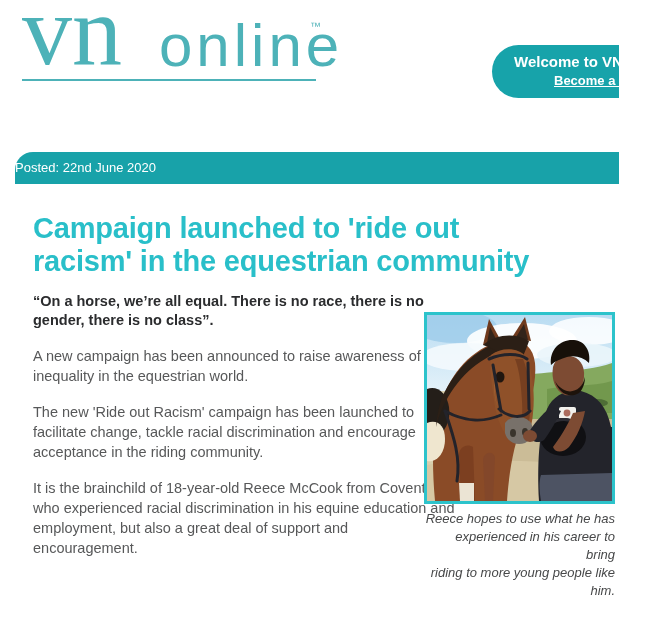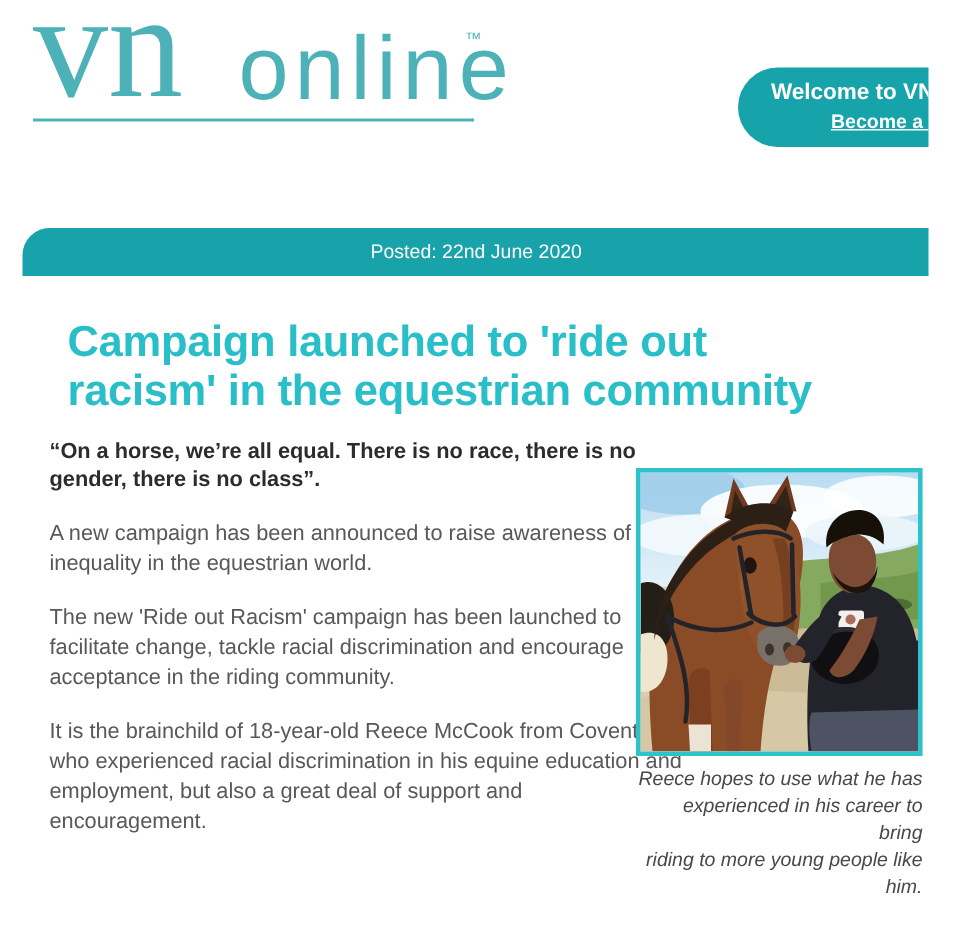--- a/index.html
+++ b/index.html
@@ -21,27 +21,27 @@
   .welcome{position:absolute;left:492px;top:45px;width:210px;height:53px;background:#17a3aa;
            border-radius:27px 0 0 27px;color:#fff;padding:8px 0 0 22px;box-sizing:border-box;}
   .welcome-title{font-size:15px;font-weight:bold;white-space:nowrap;}
   .welcome-links{margin-top:3px;font-size:13px;font-weight:bold;white-space:nowrap;}
   .welcome-links a{color:#fff;text-decoration:underline;cursor:pointer;margin-left:40px;}
   .welcome-links .sep{text-decoration:underline;}
 
   
   .posted-bar{position:absolute;left:15px;top:152px;width:613px;height:32px;background:#18a2a9;
            border-radius:18px 0 0 0;color:#fff;font-size:13px;line-height:32px;
-           text-align:center;padding-right:8px;box-sizing:border-box;}
+           text-align:left;padding-right:8px;box-sizing:border-box;}
   .bar-fragment{position:absolute;left:643px;top:152px;width:10px;height:32px;
            background:#18a2a9;border-radius:6px 0 0 0;}
 
   
   .article{position:absolute;left:33px;top:212px;width:560px;}
-  .headline{margin:0 12px 14px;font-size:29px;line-height:33px;color:#29bfc9;font-weight:bold;
+  .headline{margin:0 0 14px;font-size:29px;line-height:33px;color:#29bfc9;font-weight:bold;
            white-space:pre-line;letter-spacing:-0.2px;}
   .lead{margin:0 0 16px;font-size:14.5px;line-height:19px;font-weight:bold;color:#2b2c2e;
            white-space:pre-line;}
   .bodyp{margin:0 0 16px;font-size:14.5px;line-height:20px;color:#575859;white-space:pre-line;}
 
   
   .figure{position:absolute;left:412px;top:300px;width:191px;margin:12px;}
   .photo-frame{width:185px;height:186px;border:3px solid #2cc3cb;overflow:hidden;background:#cfe6f2;}
   .figure figcaption{margin-top:6px;font-size:13px;line-height:18px;font-style:italic;
            color:#474849;text-align:right;white-space:pre-line;}

